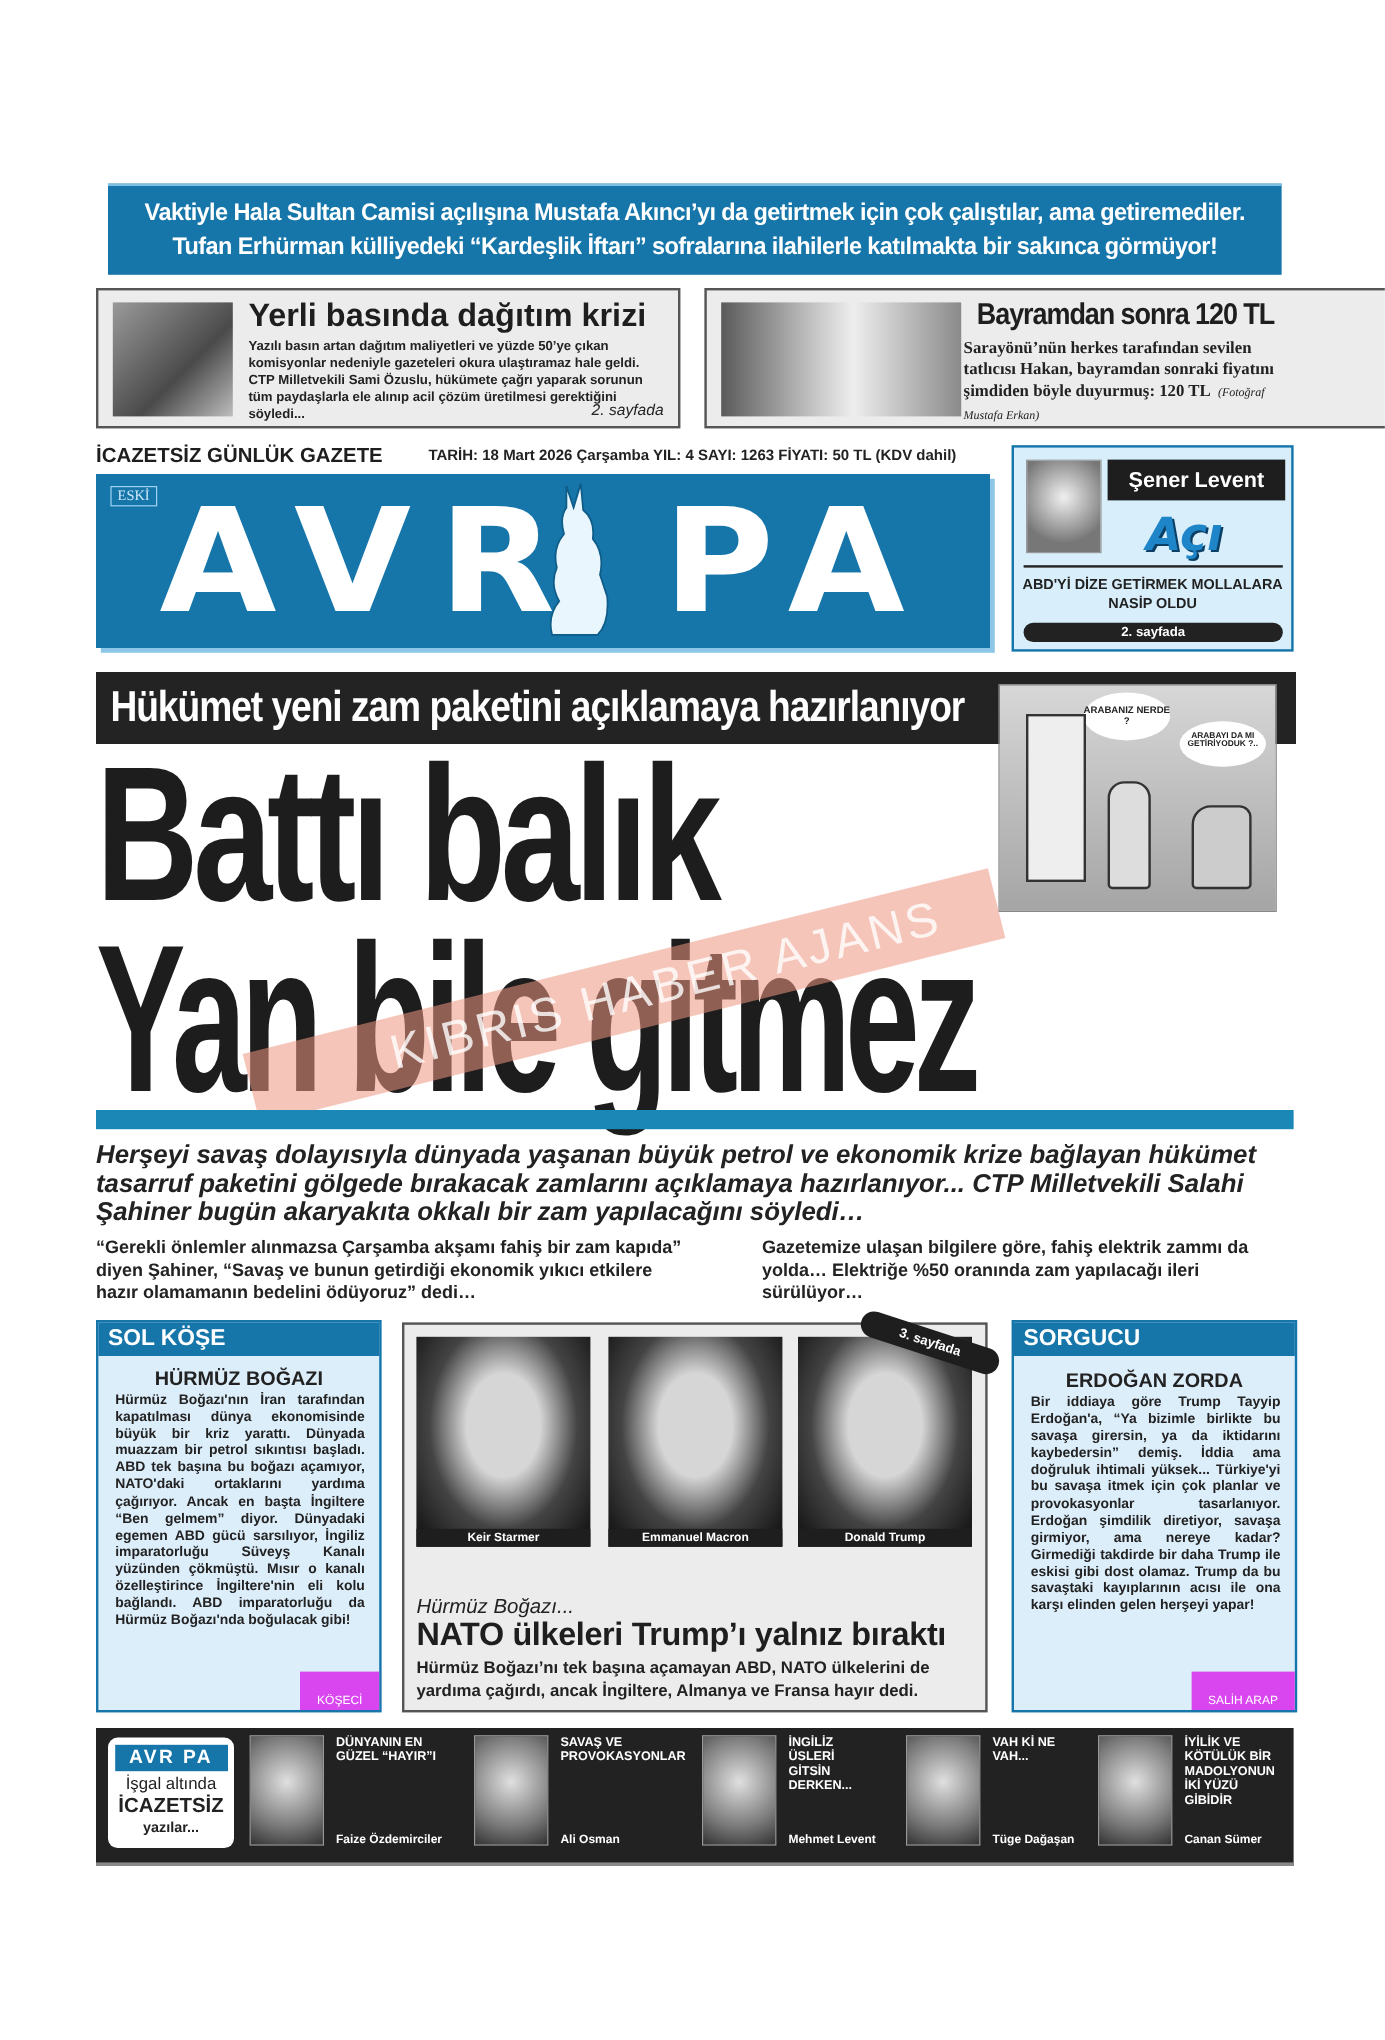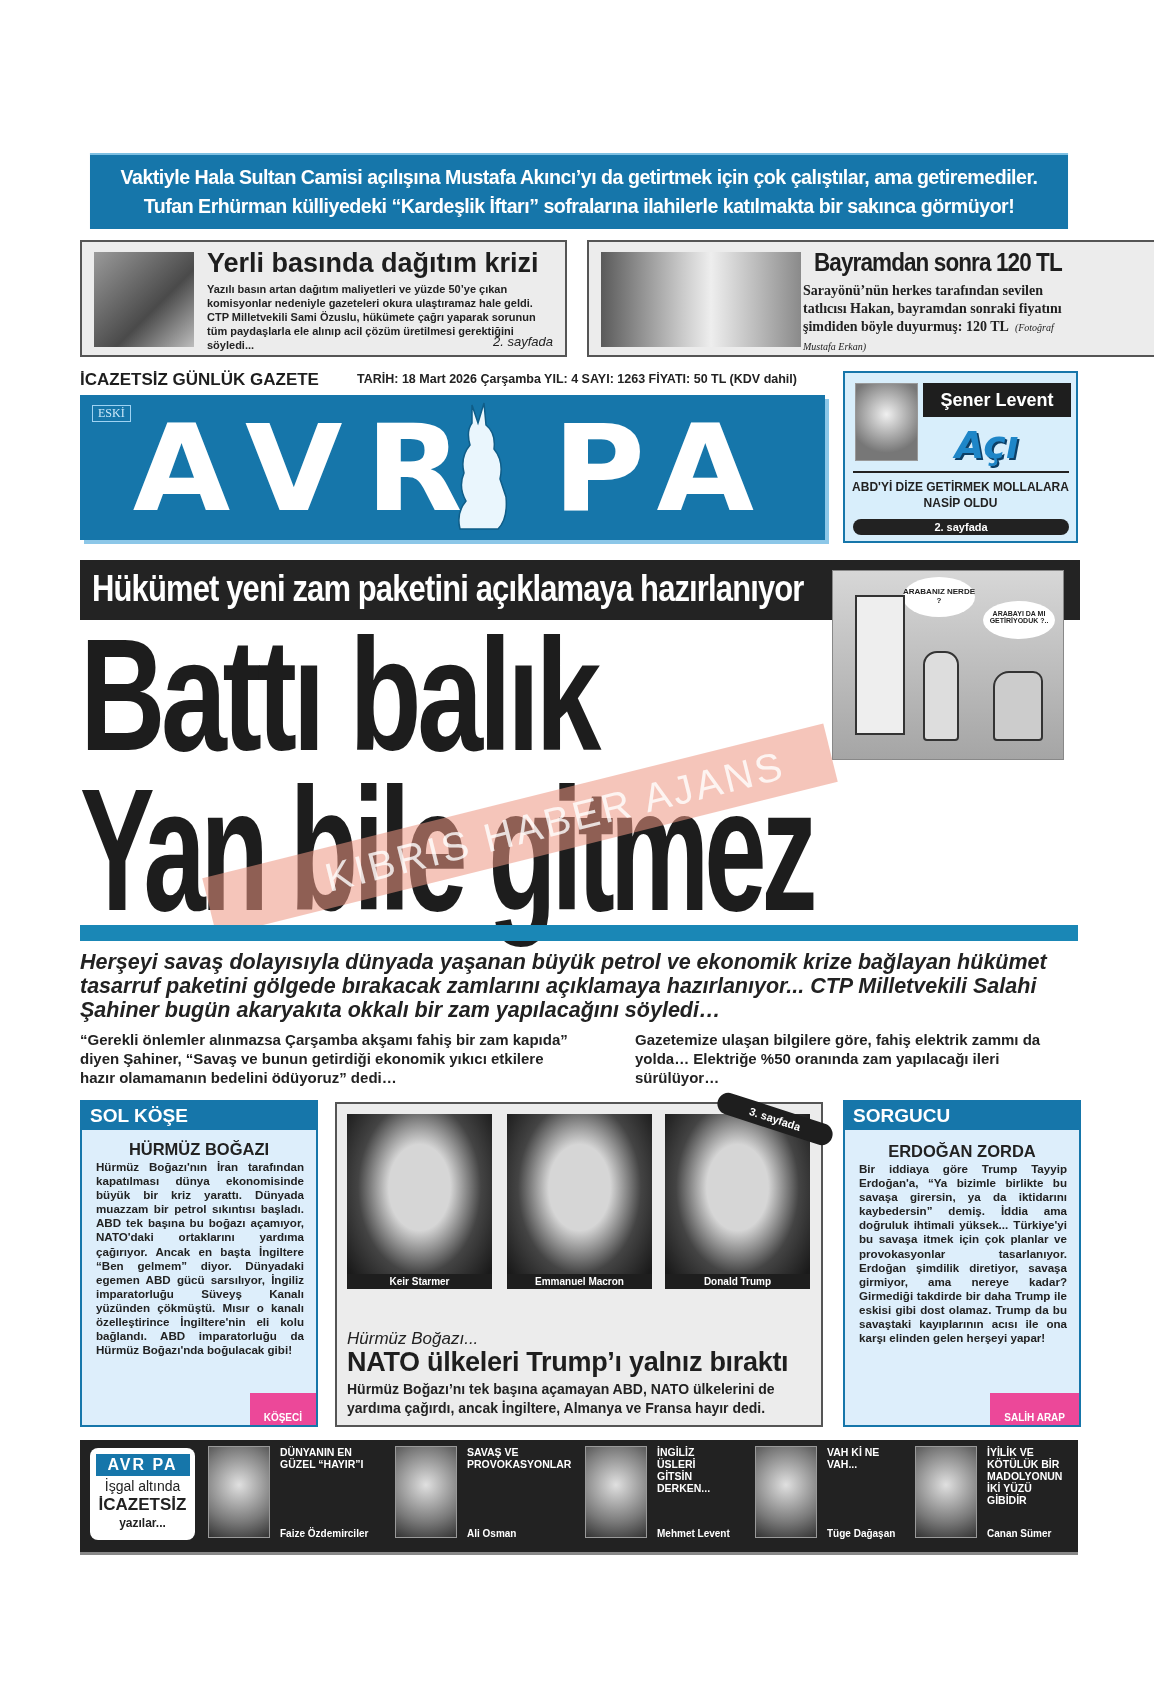--- a/index.html
+++ b/index.html
@@ -53,21 +53,21 @@
   #sub-right { left: 635px; width: 440px; }
   #sub-right .page { display: block; text-align: right; font-style: italic; font-weight: normal; margin-top: -19px; }
 
   
   .col-box { top: 1100px; width: 238px; height: 327px; background: #ddeefb; border: 2px solid #1676aa; }
   #sol-kose { left: 80px; }
   #sorgucu { left: 843px; }
   .col-box .hdr { height: 28px; background: #1676aa; color: #fff; font-weight: bold; font-size: 19px; line-height: 28px; padding-left: 8px; }
   .col-box .title { text-align: center; font-weight: bold; font-size: 16.5px; color: #222; margin-top: 10px; line-height: 18px; }
   .col-box .text { padding: 2px 12px 0 14px; font-weight: bold; font-size: 11.6px; line-height: 14.1px; color: #222; text-align: justify; }
-  .col-box .author { position: absolute; right: 0; bottom: 0; height: 18px; background: #ec4899; color: #fff; font-weight: bold; font-size: 10px; line-height: 18px; padding: 16px 14px; }
+  .col-box .author { position: absolute; right: 0; bottom: 0; height: 18px; background: #d946ef; color: #fff; font-weight: normal; font-size: 10px; line-height: 18px; padding: 16px 14px; }
 
   #nato-box { left: 335px; top: 1102px; width: 488px; height: 325px; background: #ececec; border: 2px solid #555; }
   .face { position: absolute; top: 10px; width: 145px; height: 175px; background: radial-gradient(ellipse at 50% 42%, #d6d6d6 0 30%, #444 60%, #1a1a1a 90%); }
   .face .cap { position: absolute; left: 0; bottom: 0; width: 100%; height: 15px; background: #1e1e1e; color: #fff; font-weight: bold; font-size: 10px; line-height: 15px; text-align: center; }
   #page3 { left: 715px; top: 1108px; width: 120px; height: 22px; background: #1e1e1e; color: #fff; font-weight: bold; font-size: 11px; line-height: 22px; text-align: center; border-radius: 11px; transform: rotate(18deg); }
   #nato-box .kick { position: absolute; left: 10px; top: 225px; font-style: italic; font-size: 17px; color: #222; }
   #nato-box .headline { position: absolute; left: 10px; top: 243px; font-weight: bold; font-size: 27px; color: #1e1e1e; letter-spacing: -0.3px; white-space: nowrap; }
   #nato-box .body { position: absolute; left: 10px; top: 276px; width: 470px; font-weight: bold; font-size: 14px; line-height: 19px; color: #222; }
 
   

